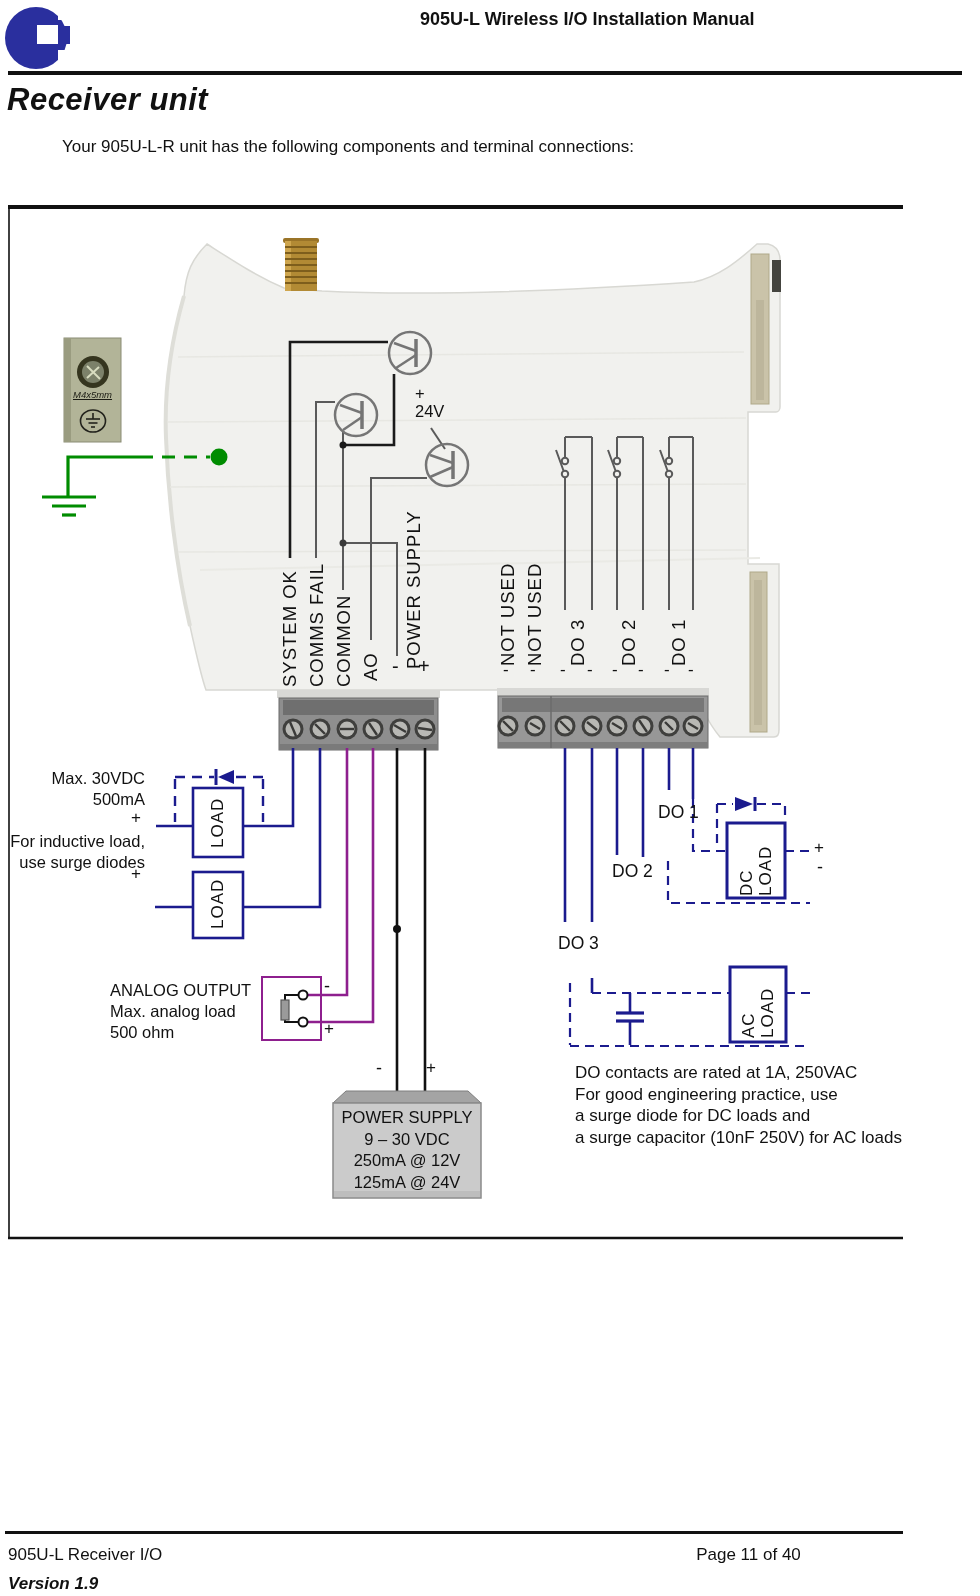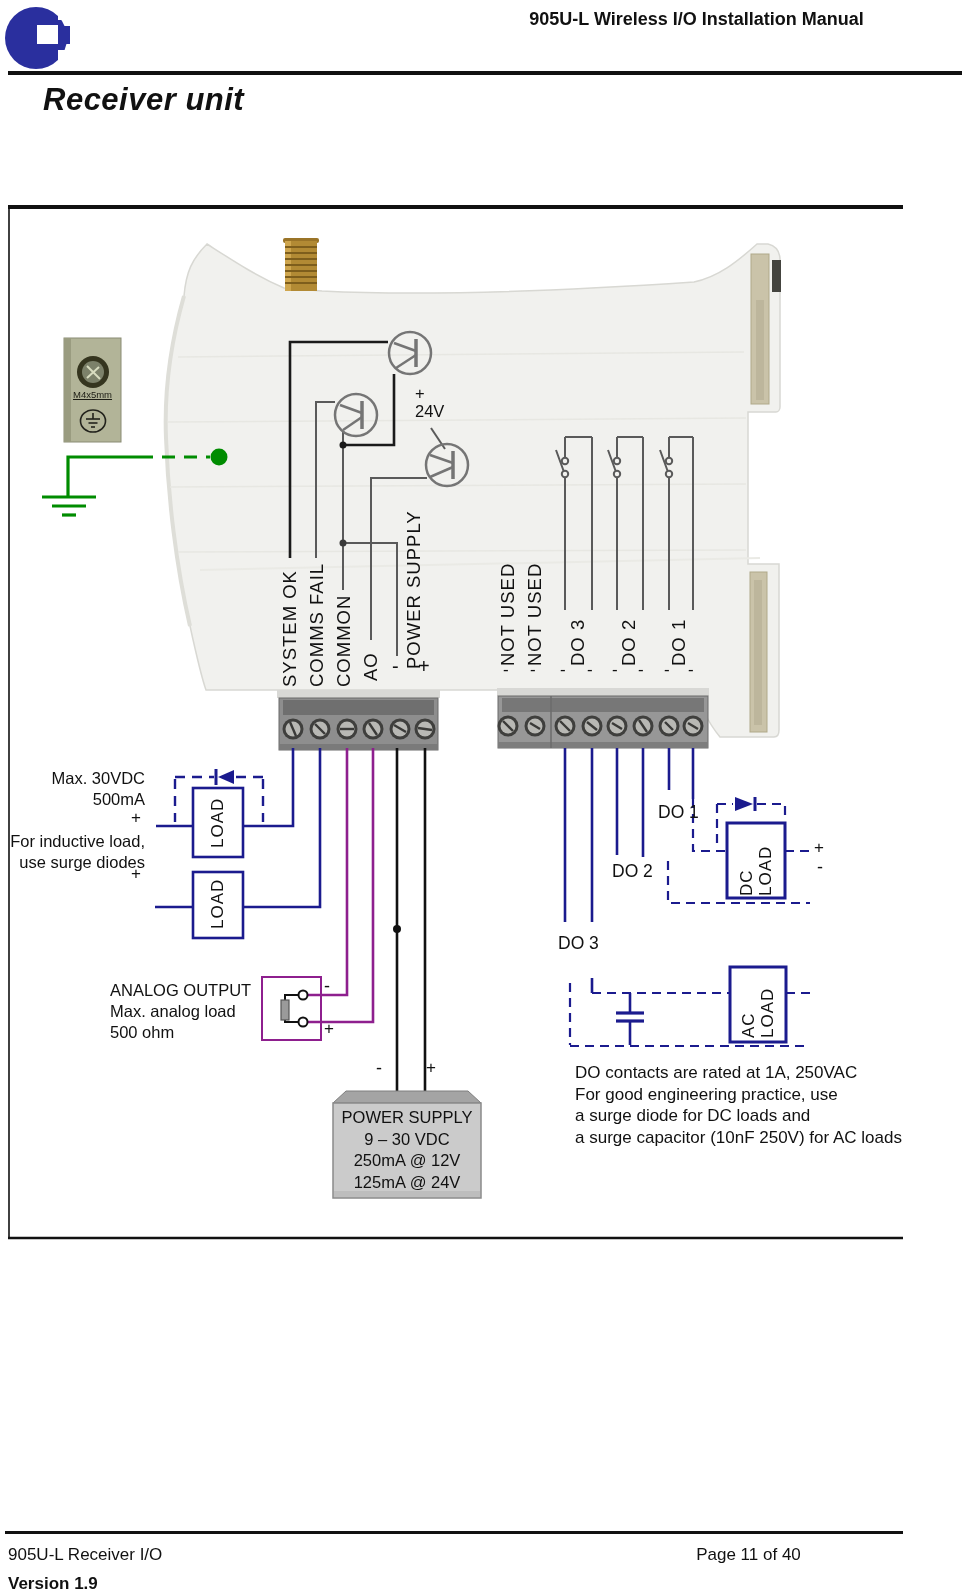--- a/index.html
+++ b/index.html
@@ -3,22 +3,22 @@
 <meta charset="utf-8">
 <style>
   html,body{margin:0;padding:0;background:#ffffff;}
   #page{position:relative;width:980px;height:1596px;background:#ffffff;overflow:hidden;
         font-family:"Liberation Sans",sans-serif;}
   svg{position:absolute;left:0;top:0;}
   .t{position:absolute;font-family:"Liberation Sans",sans-serif;color:#111;white-space:pre;}
   .rot{transform-origin:0 100%;transform:rotate(-90deg);font-size:18.5px;line-height:18px;
        letter-spacing:1px;color:#111;}
   .lbl17{font-size:17px;line-height:18px;}
-  .hdr{font-size:18px;font-weight:bold;text-align:center;}
-  .h1{font-size:31px;font-weight:bold;font-style:italic;letter-spacing:0.5px;margin-left:36px;}
+  .hdr{font-size:18px;font-weight:bold;text-align:left;}
+  .h1{font-size:31px;font-weight:bold;font-style:italic;letter-spacing:0.5px;}
   .body-text{font-size:17px;}
   .small-note{font-size:16.5px;line-height:21px;}
   .note4{font-size:17px;line-height:21.5px;}
   .sign{font-size:17px;font-weight:normal;}
   .dash{font-size:17px;}
   .bigsign{font-size:20px;}
   .rule{position:absolute;background:#111;}
   .ps-text{font-size:16.5px;line-height:21.5px;text-align:center;}
   .ra{text-align:right;}
   .m4{font-size:9.5px;text-decoration:underline;text-align:center;color:#1c1c14;letter-spacing:0px;}
@@ -33,20 +33,21 @@
     <div style="position:absolute;left:0;top:0;width:62px;height:62px;border-radius:50%;background:#2a2f9e;"></div>
     <div style="position:absolute;left:32px;top:18px;width:21px;height:19px;background:#ffffff;"></div>
     <div style="position:absolute;left:53px;top:19px;width:12px;height:18px;background:#2a2f9e;"></div>
     <div style="position:absolute;left:53px;top:0px;width:12px;height:13px;background:#ffffff;"></div>
     <div style="position:absolute;left:53px;top:43px;width:12px;height:19px;background:#ffffff;"></div>
   </div>
   <div class="t hdr" style="left:420px;top:9px;width:553px;">905U-L Wireless I/O Installation Manual</div>
   <div class="rule" style="left:8px;top:71px;width:954px;height:4px;"></div>
 
   <div class="t h1" style="left:7px;top:82px;">Receiver unit</div>
+  <div class="t body-text" style="left:62px;top:137px;">Your 905U-L-R unit has the following components and terminal connections:</div>
 
   <svg width="980" height="1596" viewBox="0 0 980 1596">
 
     <g>
       <line x1="8" y1="207" x2="903" y2="207" stroke="#111" stroke-width="4"></line>
       <line x1="9" y1="205" x2="9" y2="1239" stroke="#111" stroke-width="1.6"></line>
       <line x1="8" y1="1238" x2="903" y2="1238" stroke="#111" stroke-width="2.4"></line>
     </g>
 
     <g>
@@ -356,20 +357,20 @@
 a surge diode for DC loads and
 a surge capacitor (10nF 250V) for AC loads</div>
 
   <div class="t ps-text" style="left:333px;top:1107px;width:148px;">POWER SUPPLY
 9 – 30 VDC
 250mA @ 12V
 125mA @ 24V</div>
   <div class="t sign" style="left:376px;top:1058px;font-size:18px;">-</div>
   <div class="t sign" style="left:426px;top:1058px;">+</div>
 
-  <div class="t m4" style="left:66px;top:389px;width:53px;">M4x5mm</div>
+  <div class="t m4" style="left:66px;top:389px;width:53px;font-style:italic;">M4x5mm</div>
 
   <div class="rule" style="left:5px;top:1531px;width:898px;height:2.5px;"></div>
   <div class="t foot" style="left:8px;top:1545px;">905U-L Receiver I/O</div>
   <div class="t foot" style="left:600px;top:1545px;width:297px;text-align:center;">Page 11 of 40</div>
-  <div class="t foot" style="left:8px;top:1574px;font-weight:bold;">Version 1.9</div>
+  <div class="t foot" style="left:8px;top:1574px;font-weight:bold;font-style:italic;">Version 1.9</div>
 
 </div>
 
 </body></html>

